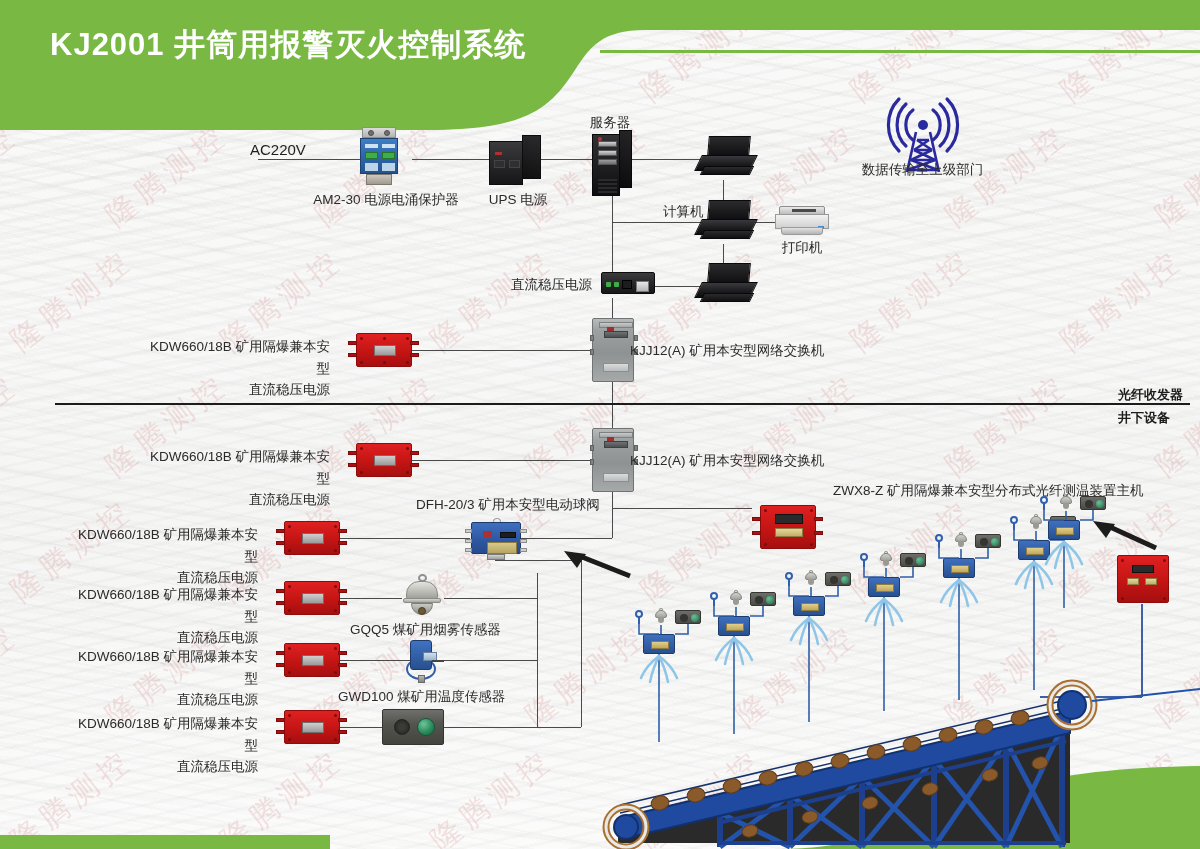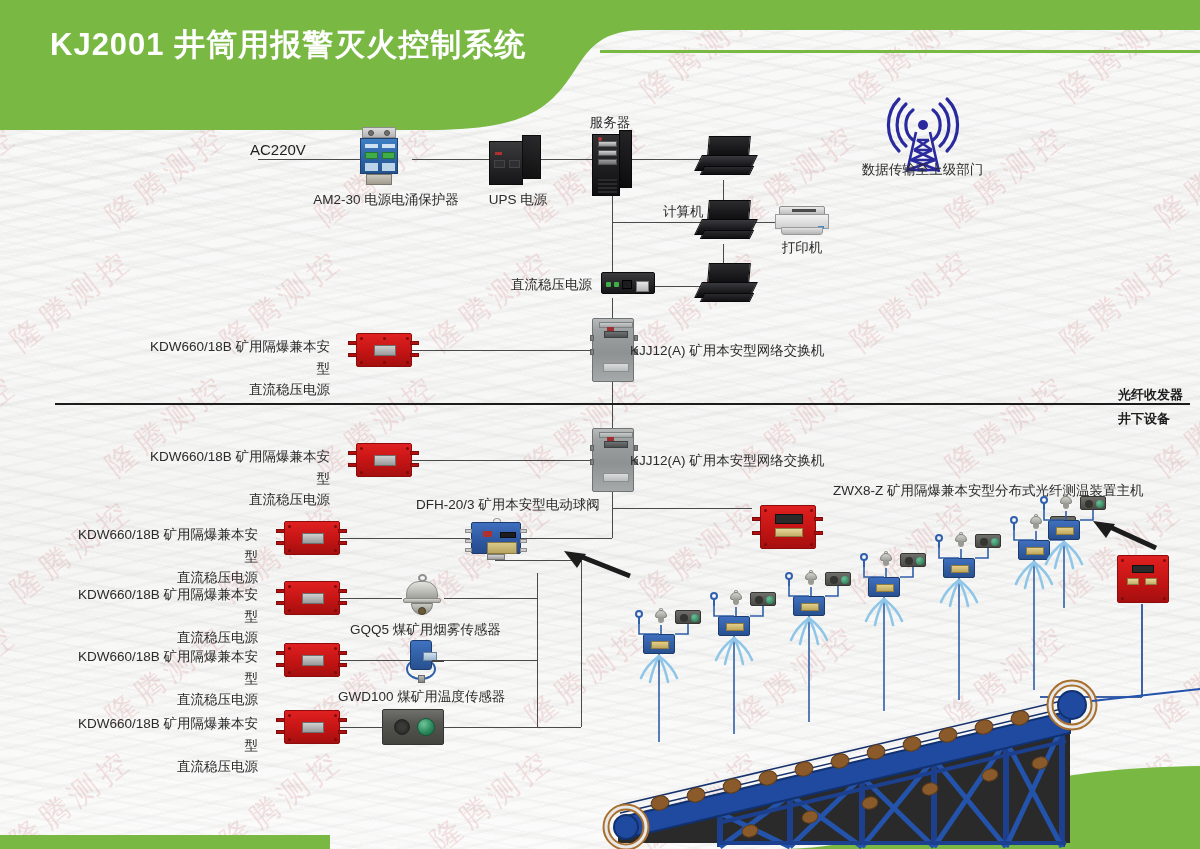--- a/index.html
+++ b/index.html
@@ -317,21 +317,21 @@
   <div class="w wv" style="left:723px; top:244px; height:42px;"></div>
 
   <div class="w wh" style="left:723px; top:222px; width:52px;"></div>
 
   <div class="w wh" style="left:410px; top:350px; width:190px;"></div>
 
   <div class="w wv" style="left:612px; top:368px; height:35px;"></div>
 
   <div class="w wh" style="left:55px; top:403px; width:1135px; height:2.2px; background:#1c1c1c;"></div>
   <div class="lbl lbl-bold" style="left:1118px; top:385px;">光纤收发器</div>
-  <div class="lbl lbl-bold" style="left:1118px; top:409px;">井下设备</div>
+  <div class="lbl lbl-bold" style="left:1118px; top:409px;font-family:Liberation Mono, monospace;">井下设备</div>
 
   <div class="w wv" style="left:612px; top:405px; height:38px;"></div>
   <div class="w wh" style="left:410px; top:460px; width:190px;"></div>
 
   <div class="w wv" style="left:612px; top:478px; height:30px;"></div>
   <div class="w wh" style="left:612px; top:508px; width:140px;"></div>
   <div class="w wv" style="left:612px; top:508px; height:30px;"></div>
   <div class="w wh" style="left:510px; top:538px; width:102px;"></div>
 
   <div class="w wh" style="left:340px; top:538px; width:130px;"></div>

